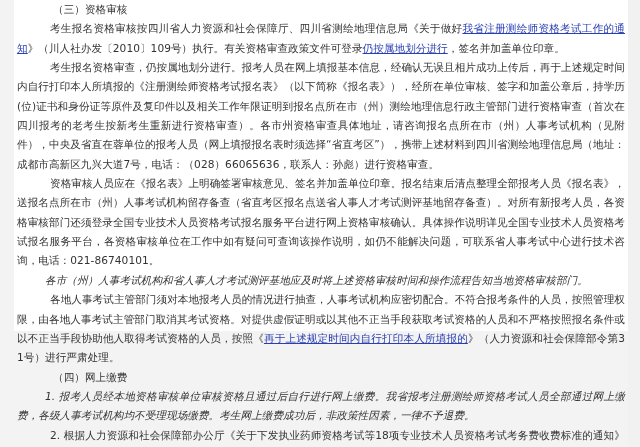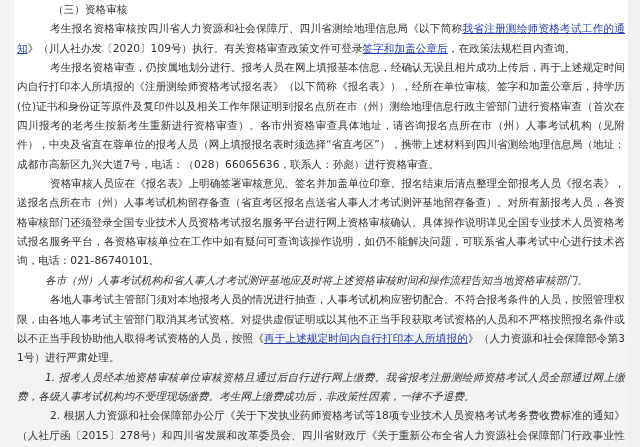--- a/index.html
+++ b/index.html
@@ -53,30 +53,31 @@
     }
   </style>
 </head>
 <body>
 
 <div class="page">
   <div class="content">
 
     <p class="heading">（三）资格审核</p>
 
-    <p class="indent"><span>考生报名资格审核按四川省人力资源和社会保障厅、四川省测绘地理信息局《以下简称</span><a>我省注册测绘师资格考试工作的通知</a><span>》（川人社办发〔2020〕109号）执行。有关资格审查政策文件可登录</span><a>签字和加盖公章后</a><span>，在政策法规栏目内查询。</span></p>
+    <p class="indent"><span>考生报名资格审核按四川省人力资源和社会保障厅、四川省测绘地理信息局《关于做好</span><a>我省注册测绘师资格考试工作的通知</a><span>》（川人社办发〔2010〕109号）执行。有关资格审查政策文件可登录</span><a>仍按属地划分进行</a><span>，签名并加盖单位印章。</span></p>
 
     <p class="indent">考生报名资格审查，仍按属地划分进行。报考人员在网上填报基本信息，经确认无误且相片成功上传后，再于上述规定时间内自行打印本人所填报的《注册测绘师资格考试报名表》（以下简称《报名表》），经所在单位审核、签字和加盖公章后，持学历(位)证书和身份证等原件及复印件以及相关工作年限证明到报名点所在市（州）测绘地理信息行政主管部门进行资格审查（首次在四川报考的老考生按新考生重新进行资格审查）。各市州资格审查具体地址，请咨询报名点所在市（州）人事考试机构（见附件），中央及省直在蓉单位的报考人员（网上填报报名表时须选择“省直考区”），携带上述材料到四川省测绘地理信息局（地址：成都市高新区九兴大道7号，电话：（028）66065636，联系人：孙彪）进行资格审查。</p>
 
     <p class="indent">资格审核人员应在《报名表》上明确签署审核意见、签名并加盖单位印章。报名结束后清点整理全部报考人员《报名表》，送报名点所在市（州）人事考试机构留存备查（省直考区报名点送省人事人才考试测评基地留存备查）。对所有新报考人员，各资格审核部门还须登录全国专业技术人员资格考试报名服务平台进行网上资格审核确认。具体操作说明详见全国专业技术人员资格考试报名服务平台，各资格审核单位在工作中如有疑问可查询该操作说明，如仍不能解决问题，可联系省人事考试中心进行技术咨询，电话：021-86740101。</p>
 
     <p class="indent-s">各市（州）人事考试机构和省人事人才考试测评基地应及时将上述资格审核时间和操作流程告知当地资格审核部门。</p>
 
     <p class="indent"><span>各地人事考试主管部门须对本地报考人员的情况进行抽查，人事考试机构应密切配合。不符合报考条件的人员，按照管理权限，由各地人事考试主管部门取消其考试资格。对提供虚假证明或以其他不正当手段获取考试资格的人员和不严格按照报名条件或以不正当手段协助他人取得考试资格的人员，按照《</span><a>再于上述规定时间内自行打印本人所填报的</a><span>》（人力资源和社会保障部令第31号）进行严肃处理。</span></p>
 
+    <p class="heading">（四）网上缴费</p>
 
     <p class="indent-s">1. 报考人员经本地资格审核单位审核资格且通过后自行进行网上缴费。我省报考注册测绘师资格考试人员全部通过网上缴费，各级人事考试机构均不受理现场缴费。考生网上缴费成功后，非政策性因素，一律不予退费。</p>
 
     <p class="indent">2. 根据人力资源和社会保障部办公厅《关于下发执业药师资格考试等18项专业技术人员资格考试考务费收费标准的通知》（人社厅函〔2015〕278号）和四川省发展和改革委员会、四川省财政厅《关于重新公布全省人力资源社会保障部门行政事业性收费的通知》（川发改价格〔2017〕472号）文件规定，《测绘管理与法律法规》和《测绘综合能力》每人每科63元，《测绘案例分析》每人每科67元。考生资格审核通过后，须在规定时间内完成网上缴费，未在规定时间内缴费的报考者，视为自动放弃考试。</p>
 
   </div>
 </div>
 <div class="gutter-right"></div>
 
 </body></html>

